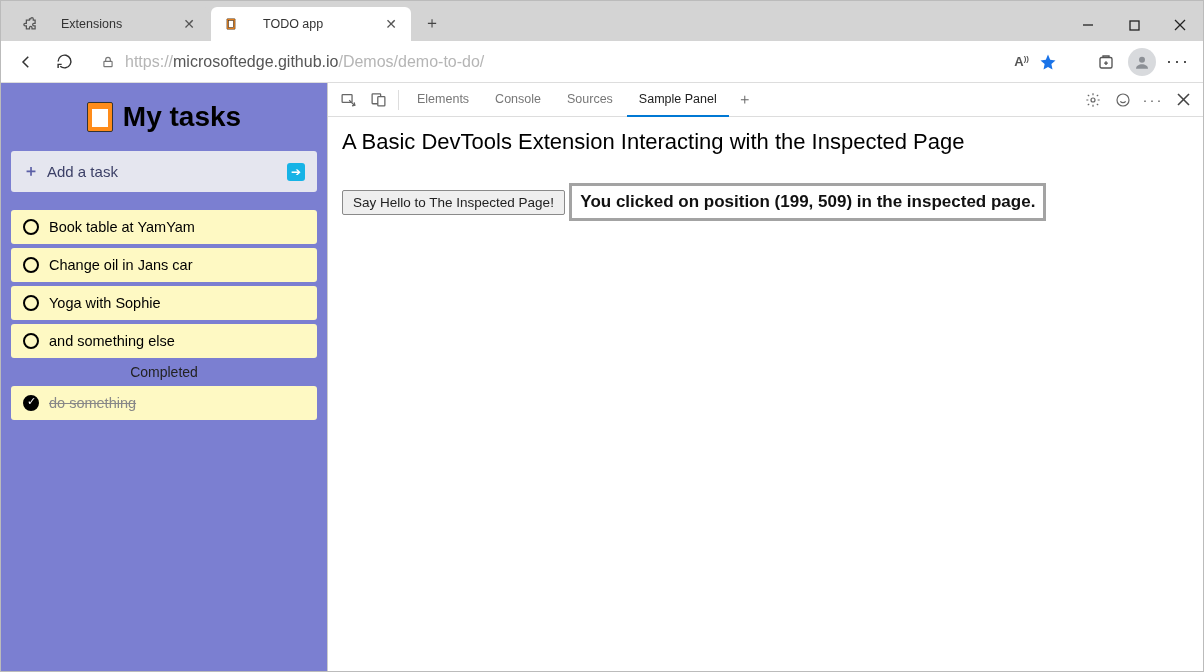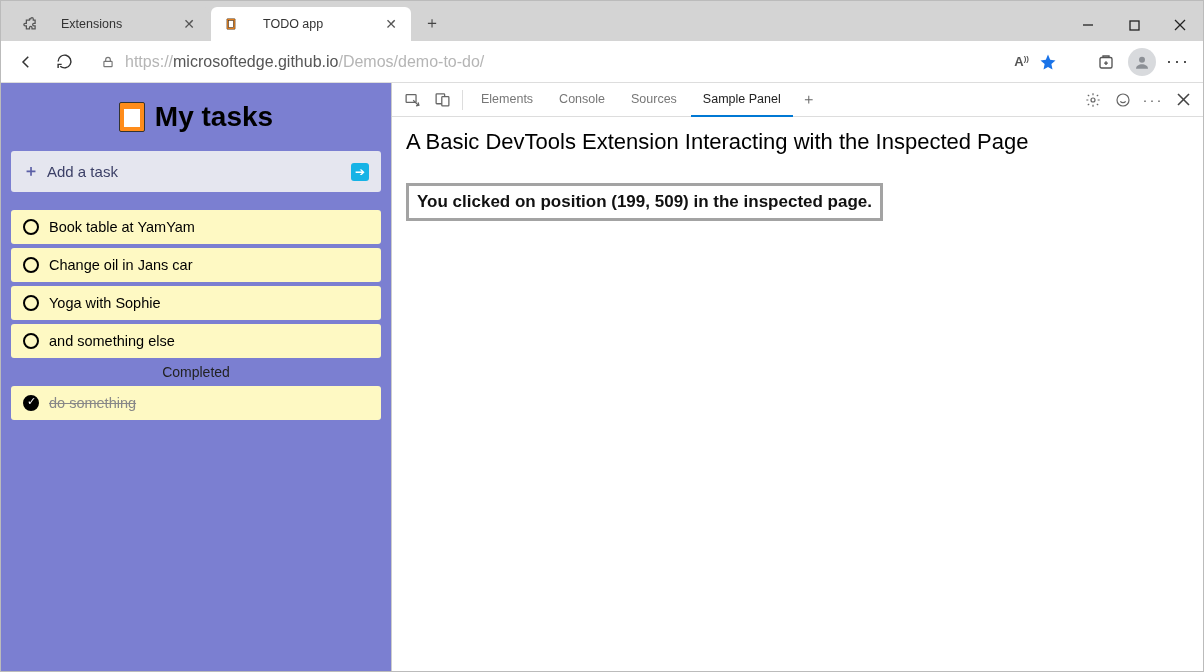--- a/index.html
+++ b/index.html
@@ -23,21 +23,21 @@
   .addr { flex:1; font-size:16px; color:#999; border:none; outline:none; background:transparent;}
   .addr .dim { color:#b5b5b5; }
   .addr .norm { color:#555; }
   .right-actions { display:flex; align-items:center; gap:2px; margin-left:6px;}
   .right-actions .toolbtn svg, .right-actions .toolbtn span { color:#555;}
   .star { color:#1a73e8 !important; }
   .avatar { width:28px; height:28px; border-radius:50%; background:#d8dadd; display:flex; align-items:center; justify-content:center;}
   
   .content { display:flex; height:calc(100% - 82px); }
   
-  .app { width:390px; background:#7b7fd1; padding:12px 10px; color:#000; }
+  .app { width:326px; background:#7b7fd1; padding:12px 10px; color:#000; }
   .apptitle { display:flex; align-items:center; justify-content:center; gap:10px; margin:6px 0 18px 0;}
   .apptitle .ticon { width:26px; height:30px; background:#ff8c1a; border:1px solid #333; border-radius:2px; position:relative;}
   .apptitle .ticon::before { content:""; position:absolute; left:4px; right:4px; top:6px; bottom:4px; background:#fff;}
   .apptitle h1 { font-size:28px; font-weight:800; }
   .addrow { background:#e5e6ef; border-radius:3px; padding:10px 12px; display:flex; align-items:center; gap:8px; font-size:15px; color:#3b3f66; margin-bottom:18px;}
   .addrow .plus { color:#5b5fa6; font-weight:700; font-size:16px;}
   .addrow .go { margin-left:auto; width:18px; height:18px; background:#16b3e6; border-radius:3px; display:flex; align-items:center; justify-content:center; color:#fff; font-size:12px;}
   .section { text-align:center; font-size:14px; color:#222; margin:6px 0 6px 0;}
   .task { background:#fef9c3; border-radius:3px; padding:9px 12px; display:flex; align-items:center; gap:10px; font-size:14.5px; margin-bottom:4px;}
   .task .chk { width:16px; height:16px; border:2px solid #000; border-radius:50%; flex-shrink:0;}
@@ -225,18 +225,19 @@
         <div class="dtico">
           <svg width="13" height="13">
               <line x1="1" y1="1" x2="12" y2="12" stroke="#444" stroke-width="1.6"></line>
               <line x1="12" y1="1" x2="1" y2="12" stroke="#444" stroke-width="1.6"></line>
             </svg>
         </div>
       </div>
     </div>
     <div class="dt-body">
       <h2>A Basic DevTools Extension Interacting with the Inspected Page</h2>
+      <button class="hello-btn">Say Hello to The Inspected Page!</button>
       <div class="msgbox">
         <div class="msg">You clicked on position (199, 509) in the inspected page.</div>
       </div>
     </div>
   </div>
 </div>
 
 </body></html>

